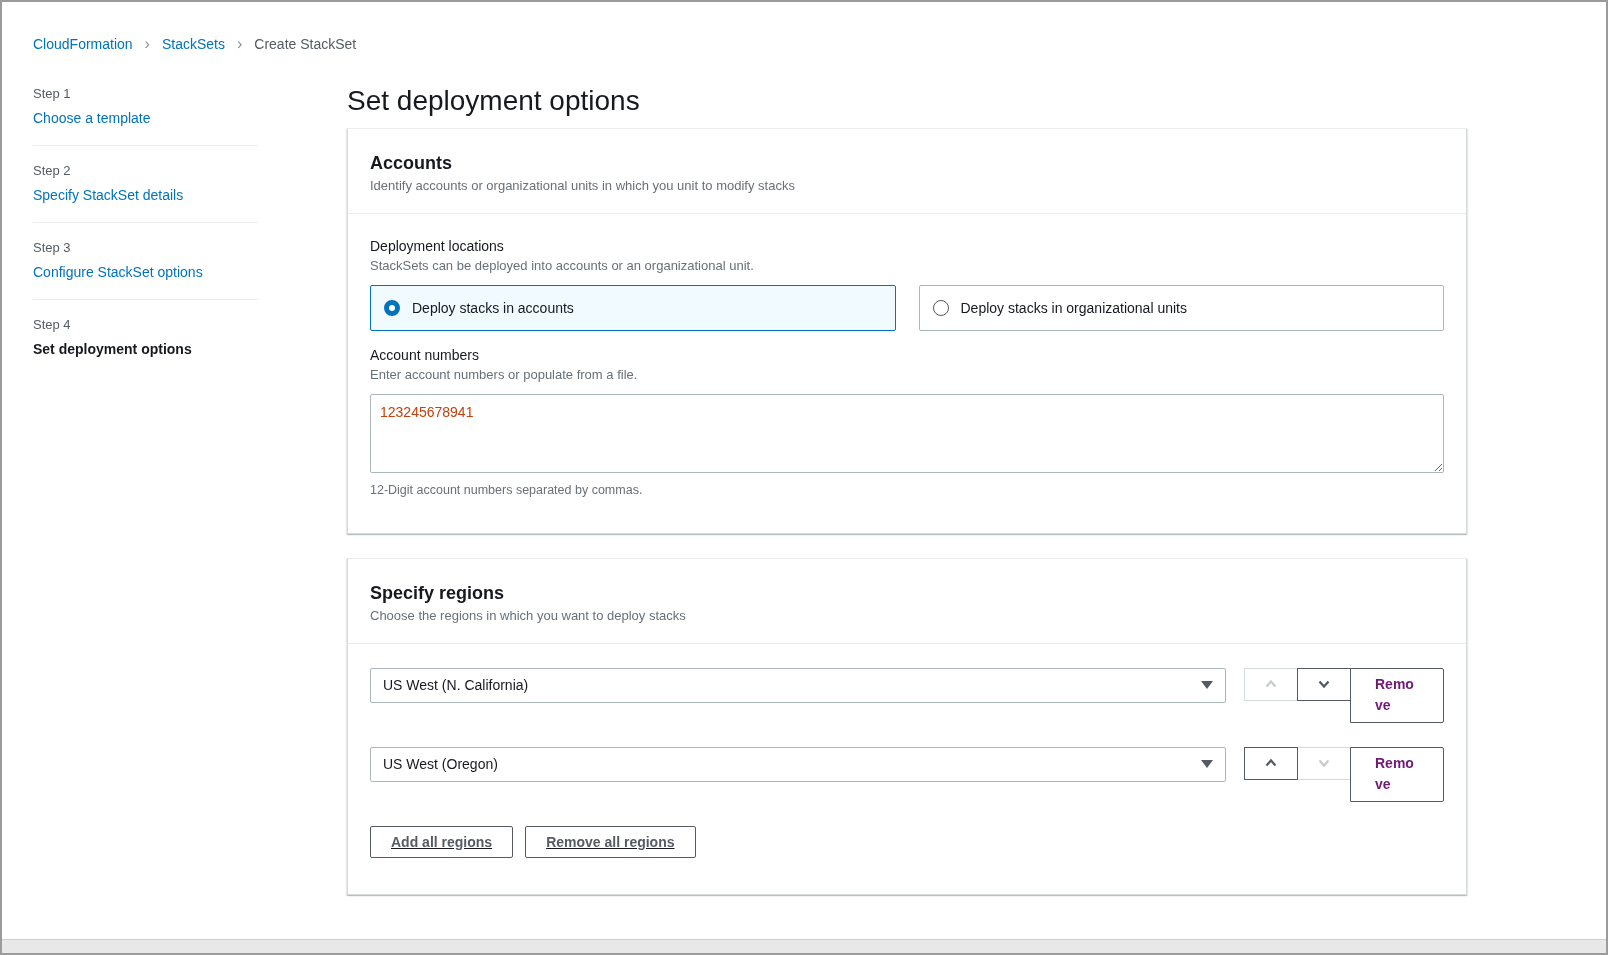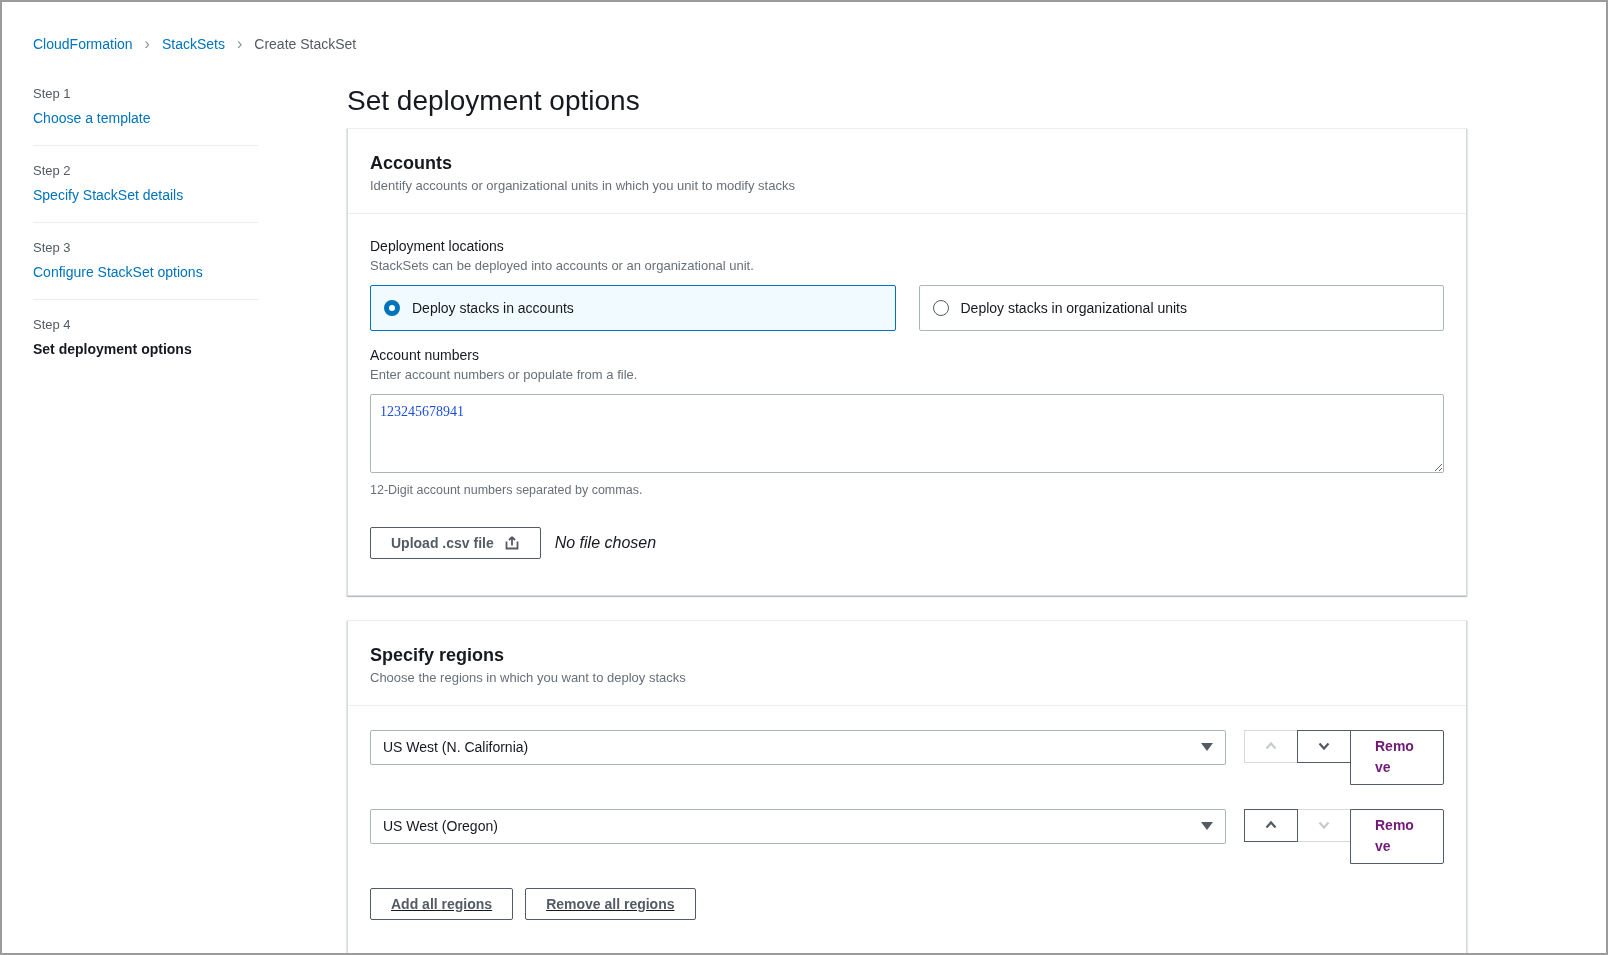--- a/index.html
+++ b/index.html
@@ -81,21 +81,21 @@
     margin-right:12px;
   }
   .tile.selected .radio { border:5px solid #0073bb; }
   .tile-label { font-size:14px; color:#16191f; }
 
   
   textarea.account-input {
     width:100%; height:79px;
     border:1px solid #aab7b8; border-radius:2px;
     padding:9px 9px;
-    font-family:Liberation Serif, serif; font-size:14px; color:#1d4ed8;
+    font-family:Liberation Sans, sans-serif; font-size:14px; color:#c2410c;
     resize:both;
   }
   .hint { font-size:12.5px; color:#687078; margin-top:6px; }
 
   
   .btn {
     display:inline-flex; align-items:center; justify-content:center; gap:10px;
     background:#fff;
     border:1px solid #545b64; border-radius:2px;
     color:#545b64; font-weight:700; font-size:14px;
@@ -206,30 +206,20 @@
               </div>
             </div>
 
             <div class="field">
               <div class="field-label">Account numbers</div>
               <div class="field-desc">Enter account numbers or populate from a file.</div>
               <textarea class="account-input" spellcheck="false" style="">123245678941</textarea>
               <div class="hint">12-Digit account numbers separated by commas.</div>
             </div>
 
-            <div class="upload-row">
-              <button class="btn">
-                <span>Upload .csv file</span>
-                <svg width="16" height="16" viewBox="0 0 16 16" aria-hidden="true">
-                  <path d="M2.5 6.5v7h11v-7" fill="none" stroke="currentColor" stroke-width="1.8"></path>
-                  <path d="M8 10.5V2m0 0L5 5m3-3l3 3" fill="none" stroke="currentColor" stroke-width="1.8"></path>
-                </svg>
-              </button>
-              <span class="file-status">No file chosen</span>
-            </div>
 
           </div>
         </section>
 
         <section class="card">
           <header class="card-header">
             <h2 class="card-title">Specify regions</h2>
             <div class="card-desc">Choose the regions in which you want to deploy stacks</div>
           </header>
           <div class="card-body">

